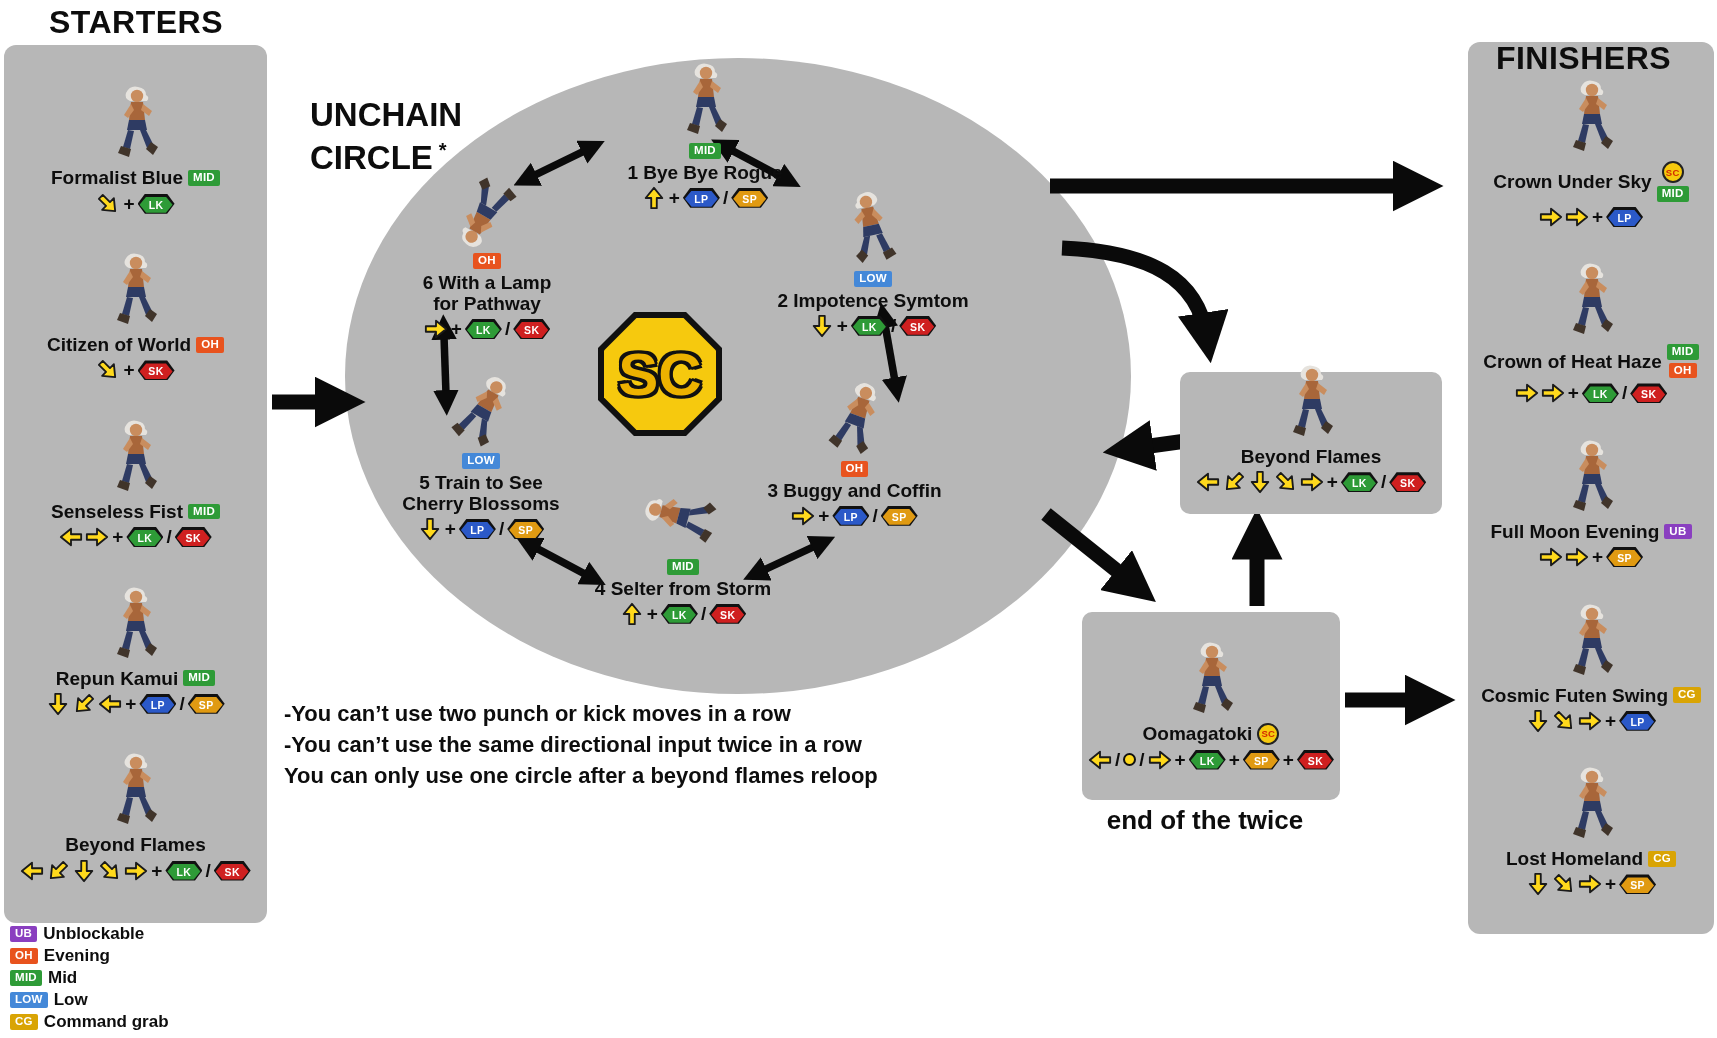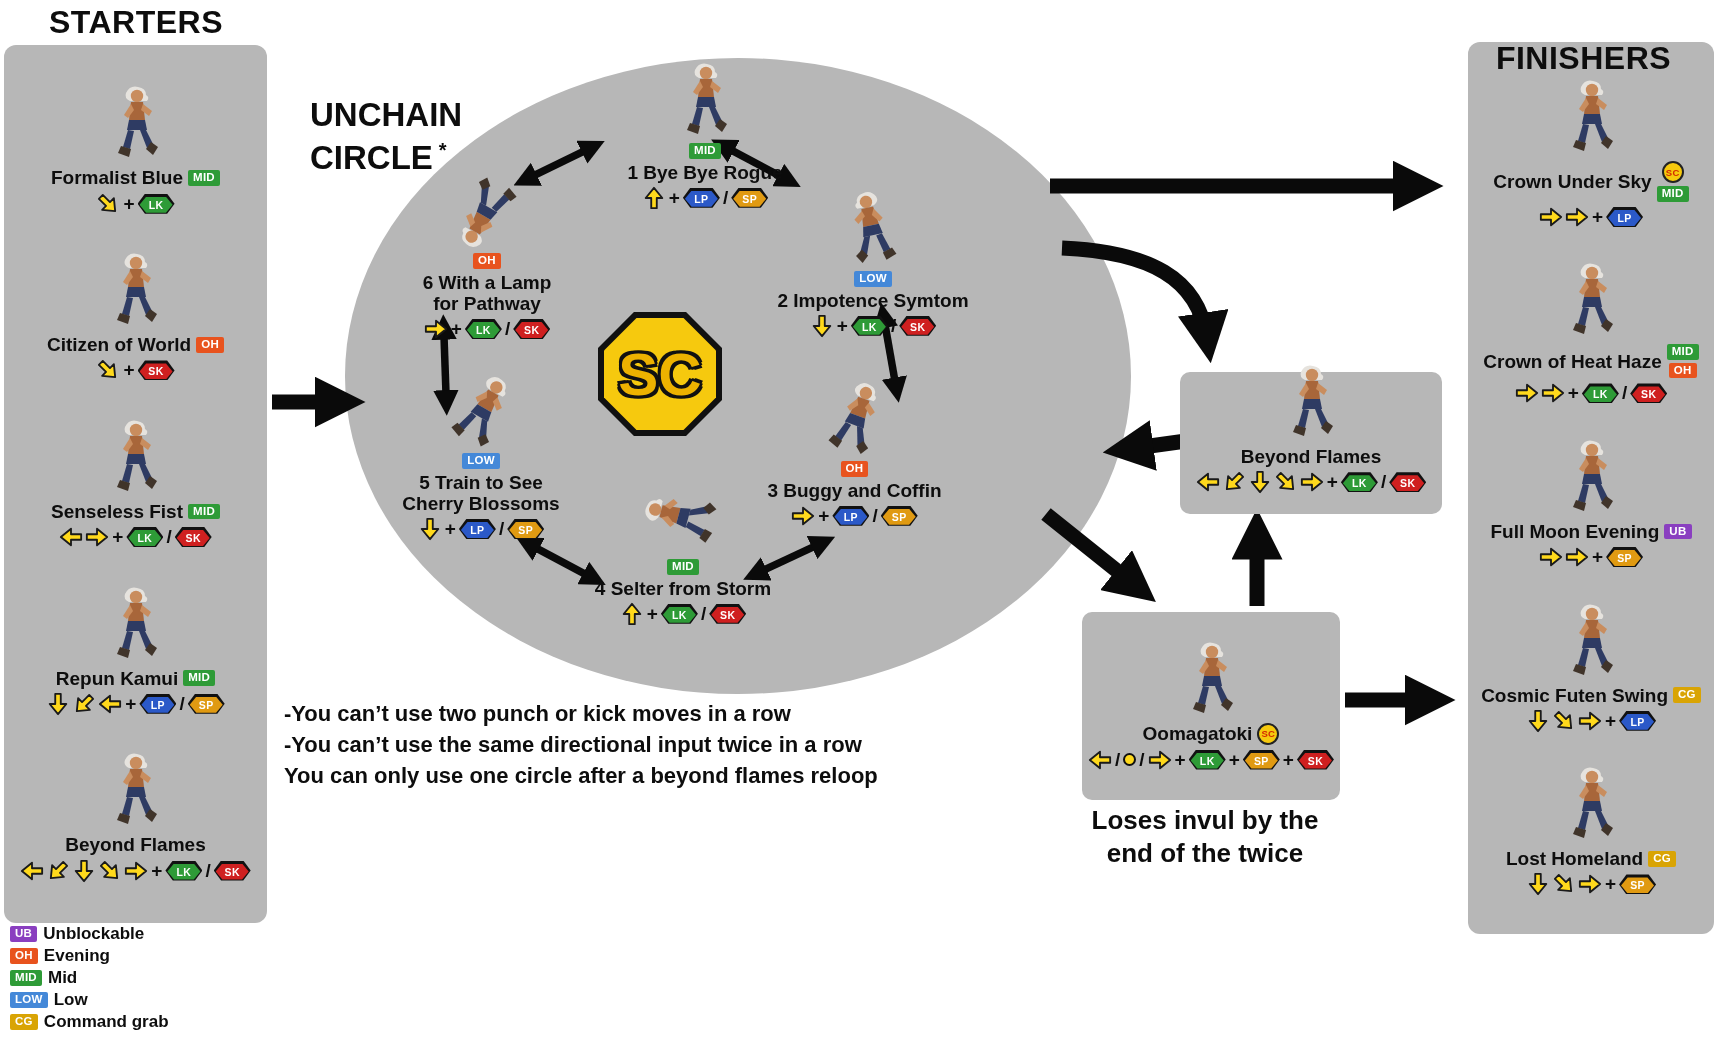--- a/index.html
+++ b/index.html
@@ -924,21 +924,20 @@
             <span class="btn-inner" style="background: rgb(224, 154, 18);">SP</span>
           </span>
           <span class="tok plus">+</span>
           <span class="tok btn-outer">
             <span class="btn-inner" style="background: rgb(207, 32, 32);">SK</span>
           </span>
         </div>
       </div>
     </div>
   <div id="oo-note">
-      <div class="note-line">Loses invul by the</div>
       <div class="note-line">end of the twice</div>
     </div>
 
   <div id="legend">
       <div class="legend-row">
         <span class="badge" style="background: rgb(138, 63, 192);">UB</span>
         <span class="legend-label">Unblockable</span>
       </div>
       <div class="legend-row">
         <span class="badge" style="background: rgb(232, 83, 30);">OH</span>

